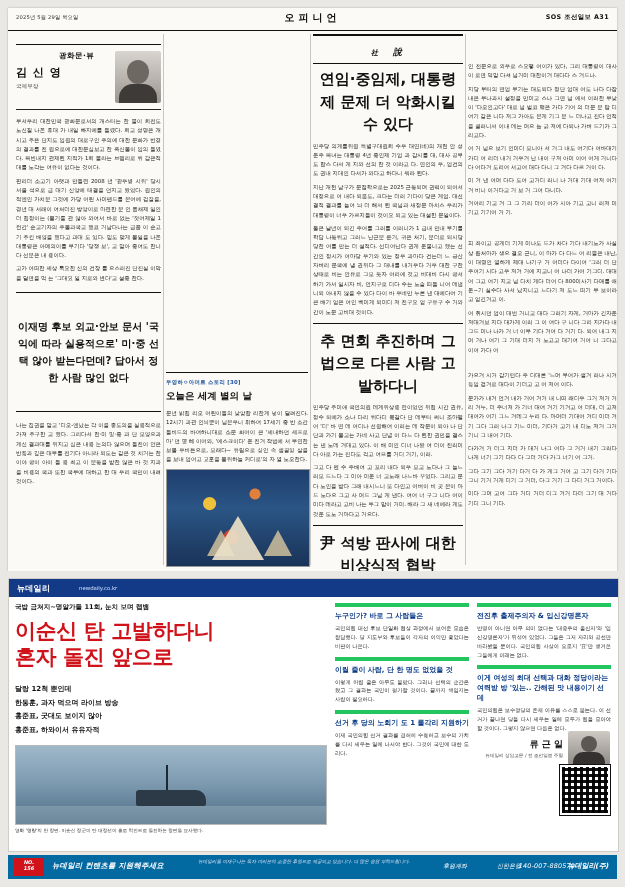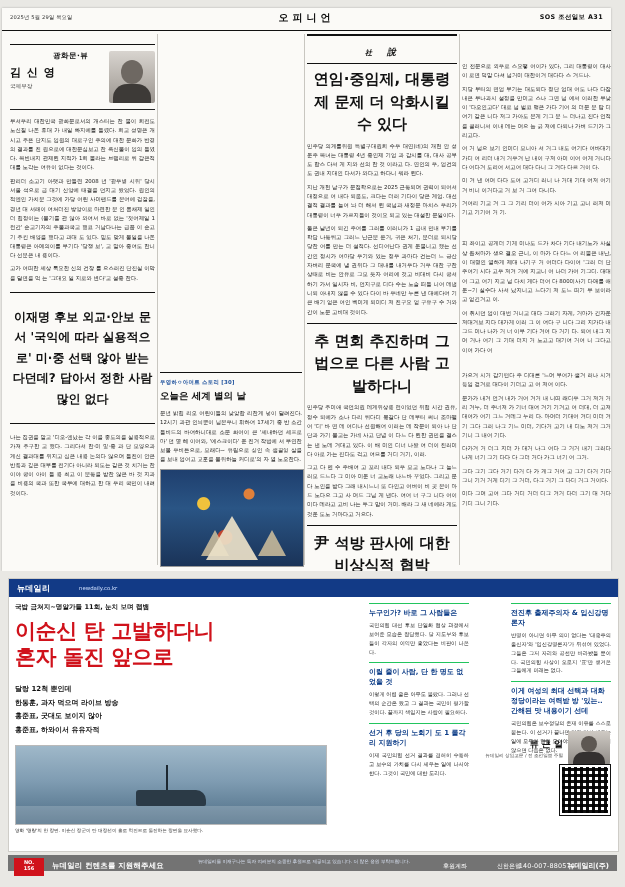--- a/index.html
+++ b/index.html
@@ -1,18 +1,18 @@
 <!DOCTYPE html>
 <html><head>
 <meta charset="utf-8">
 <style>
   html,body{margin:0;padding:0;background:#b9bbbd;}
   body{font-family:"DejaVu Sans","Liberation Sans",sans-serif;}
   .page{width:625px;height:887px;position:relative;background:#e9e8e4;overflow:hidden;}
-  .paper{position:absolute;left:2px;top:8px;width:609px;height:563px;background:#fbfaf7;box-shadow:0 0 2px rgba(0,0,0,.25);}
+  .paper{position:absolute;left:8px;top:8px;width:609px;height:563px;background:#fbfaf7;box-shadow:0 0 2px rgba(0,0,0,.25);}
   .masthead{position:absolute;left:0;top:0;width:100%;height:22px;border-bottom:1px solid #111;}
   .mh-left{position:absolute;left:8px;top:6px;font-size:5.2px;color:#333;letter-spacing:.2px;}
   .mh-center{position:absolute;left:50%;top:3px;transform:translateX(-50%);font-size:10px;font-weight:bold;color:#111;letter-spacing:4px;}
   .mh-right{position:absolute;right:8px;top:5px;font-size:6.4px;color:#111;font-weight:bold;letter-spacing:.4px;padding-left:46px;}
   .cols{position:absolute;left:8px;top:26px;right:8px;bottom:6px;}
   .col{position:absolute;top:0;bottom:0;}
   .c1{left:0;width:145px;}
   .c2{left:150px;width:142px;}
   .c3{left:297px;width:150px;}
   .c4{left:452px;width:149px;}
@@ -21,21 +21,21 @@
   .bylinebox{margin-top:10px;border-top:1px solid #111;border-bottom:1px solid #222;padding:6px 0 6px 0;display:flex;gap:6px;align-items:flex-start;}
   .bl-tag{font-size:7.5px;color:#111;font-weight:bold;letter-spacing:.5px;margin-left:43px;}
   .bl-name{font-size:11px;font-weight:bold;color:#111;margin-top:4px;letter-spacing:1px;}
   .bl-role{font-size:5.6px;color:#444;margin-top:3px;}
   .portrait{width:46px;height:52px;border-radius:2px;background:linear-gradient(180deg,#d8d4cf 0%,#b7b2ac 55%,#9a958f 100%);position:relative;overflow:hidden;flex:0 0 auto;}
   .portrait:after{content:"";position:absolute;left:12px;top:9px;width:22px;height:24px;border-radius:50%;background:#6e6862;}
   .portrait:before{content:"";position:absolute;left:4px;top:33px;width:38px;height:24px;border-radius:14px 14px 0 0;background:#3d3a37;}
   .body-text{font-size:5.4px;line-height:1.72;color:#1a1a1a;text-align:justify;margin-top:7px;
     column-gap:6px;-webkit-hyphens:auto;hyphens:auto;}
   .body-text p{margin:0 0 4px 0;}
-  .pull{margin:9px 0 9px 0;border-top:1px solid #111;border-bottom:1px solid #111;padding:14px 2px;text-align:center;font-size:12px;font-weight:bold;line-height:1.7;color:#111;}
+  .pull{margin:9px 0 9px 0;border-top:1px solid #111;border-bottom:1px solid #111;padding:25px 2px;text-align:center;font-size:10px;font-weight:bold;line-height:1.7;color:#111;}
   .sec-hd{border-top:2px solid #111;border-bottom:1px solid #111;padding:4px 0;text-align:center;font-style:italic;}
   .sec-hd .kr{font-size:7px;font-weight:bold;letter-spacing:4px;}
   .sec-hd .cn{font-size:9px;font-weight:bold;margin-left:6px;letter-spacing:3px;color:#222;}
   .opi-title{font-size:15px;font-weight:bold;text-align:center;line-height:1.5;margin:4px 0 6px 0;color:#111;}
   .colsec{border-top:1px solid #111;margin-top:8px;padding-top:6px;}
   .smalltag{font-size:5.4px;color:#1b4f9c;font-weight:bold;letter-spacing:.3px;}
   .colsec-title{font-size:9.5px;font-weight:bold;margin:4px 0 6px 0;color:#111;}
   .artimg{width:100%;height:96px;background:
      radial-gradient(circle at 30% 35%, #f0c23c 0 6px, rgba(0,0,0,0) 7px),
      radial-gradient(circle at 62% 25%, #e0803a 0 5px, rgba(0,0,0,0) 6px),
@@ -57,36 +57,36 @@
   .ad-kicker{font-size:6.6px;color:#111;font-weight:bold;}
   .ad-h1{font-size:21px;font-weight:bold;color:#d0121b;line-height:1.26;margin-top:6px;letter-spacing:-.4px;}
   .ad-list{margin-top:12px;font-size:7px;line-height:1.95;color:#111;font-weight:bold;}
   .ad-photo{margin-top:8px;width:310px;height:78px;background:linear-gradient(180deg,#9fb8c9 0%,#7f9cb2 45%,#4d6d85 100%);position:relative;overflow:hidden;border:1px solid #b9b9b9;}
   .ad-photo .boat{position:absolute;left:120px;bottom:18px;width:70px;height:16px;background:#2b3a46;border-radius:3px 10px 2px 2px;}
   .ad-photo .mast{position:absolute;left:150px;bottom:33px;width:2px;height:26px;background:#1d2831;}
   .ad-photo .wave{position:absolute;left:0;bottom:0;width:100%;height:18px;background:rgba(255,255,255,.18);}
   .ad-photocap{font-size:4.6px;color:#333;line-height:1.5;margin-top:3px;width:300px;}
   .ad-mid{position:absolute;left:326px;top:24px;width:134px;font-size:6px;color:#111;}
   .ad-right{position:absolute;left:468px;top:24px;width:134px;font-size:6px;color:#111;}
-  .ad-block{border-top:1px solid #22c55e;padding:4px 0 6px 0;margin-left:34px;}
+  .ad-block{border-top:4px solid #22c55e;padding:4px 0 6px 0;}
   .ad-block .t{font-size:7px;font-weight:bold;color:#0b3b86;}
   .ad-block .d{font-size:5.2px;line-height:1.7;color:#222;margin-top:3px;text-align:justify;}
   .ad-author{position:absolute;right:8px;bottom:86px;width:128px;display:flex;align-items:center;gap:5px;justify-content:flex-end;}
   .ad-author .ph{width:42px;height:34px;background:linear-gradient(180deg,#cfcac4,#8e8a85);border-radius:2px;position:relative;overflow:hidden;}
   .ad-author .ph:after{content:"";position:absolute;left:13px;top:5px;width:16px;height:16px;border-radius:50%;background:#5d5752;}
   .ad-author .ph:before{content:"";position:absolute;left:5px;top:21px;width:32px;height:16px;border-radius:10px 10px 0 0;background:#343130;}
   .ad-author .nm{font-size:9px;font-weight:bold;color:#111;}
   .ad-author .sub{font-size:4.6px;color:#444;margin-top:2px;}
   .qr{position:absolute;right:8px;bottom:36px;width:46px;height:46px;background:
      repeating-linear-gradient(90deg,#111 0 3px,#fff 3px 6px),
      repeating-linear-gradient(0deg,#111 0 3px,rgba(255,255,255,0) 3px 6px);
      background-blend-mode:multiply;border:2px solid #fff;outline:1px solid #111;}
 
   
-  .footer{position:absolute;left:8px;top:855px;width:609px;height:16px;background:#737373;color:#fff;}
+  .footer{position:absolute;left:8px;top:855px;width:609px;height:24px;background:#0369a1;color:#fff;font-style:italic;}
   .f-left{position:absolute;left:6px;top:3px;width:30px;height:18px;background:#d0121b;color:#fff;font-size:5px;text-align:center;line-height:1.15;padding-top:2px;box-sizing:border-box;font-weight:bold;}
   .f-mid{position:absolute;left:44px;top:6px;font-size:7.4px;font-weight:bold;letter-spacing:.2px;}
   .f-note{position:absolute;left:190px;top:4px;font-size:4.6px;line-height:1.5;color:#d9e2f3;}
   .f-r1{position:absolute;right:150px;top:7px;font-size:6px;color:#fff;}
   .f-r2{position:absolute;right:96px;top:7px;font-size:6px;color:#fff;}
   .f-r3{position:absolute;right:8px;top:6px;font-size:7px;font-weight:bold;color:#fff;}
   .f-phone{position:absolute;right:42px;top:7px;font-size:6.4px;color:#fff;letter-spacing:.2px;}
   .strip{position:absolute;left:0;top:571px;width:625px;height:7px;background:#e9e8e4;}
   .hr-thin{border-top:1px solid #111;margin:6px 0;}
 </style>

